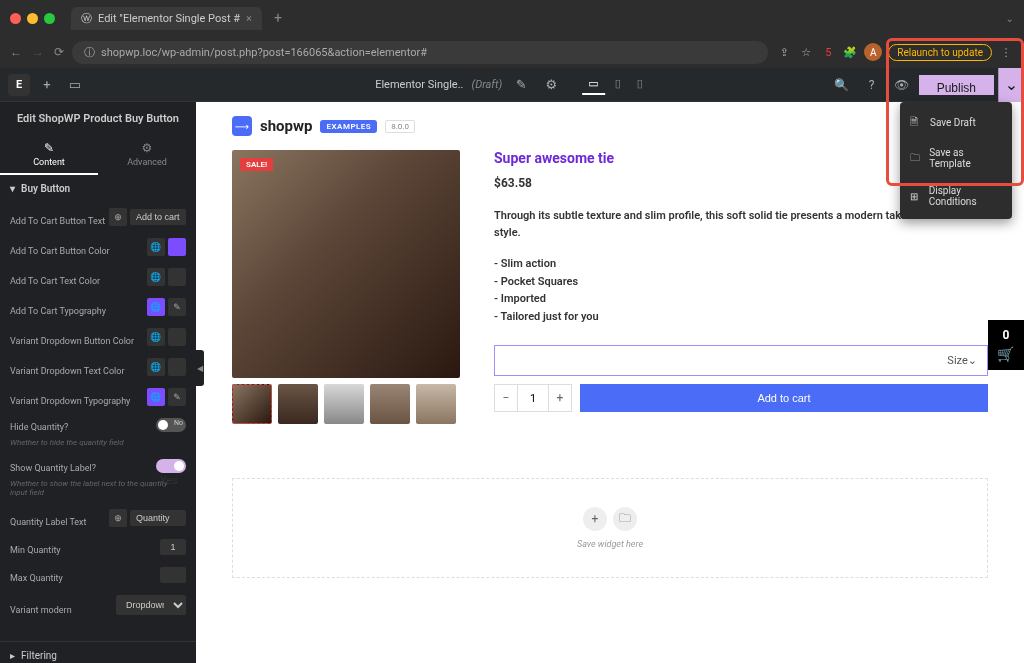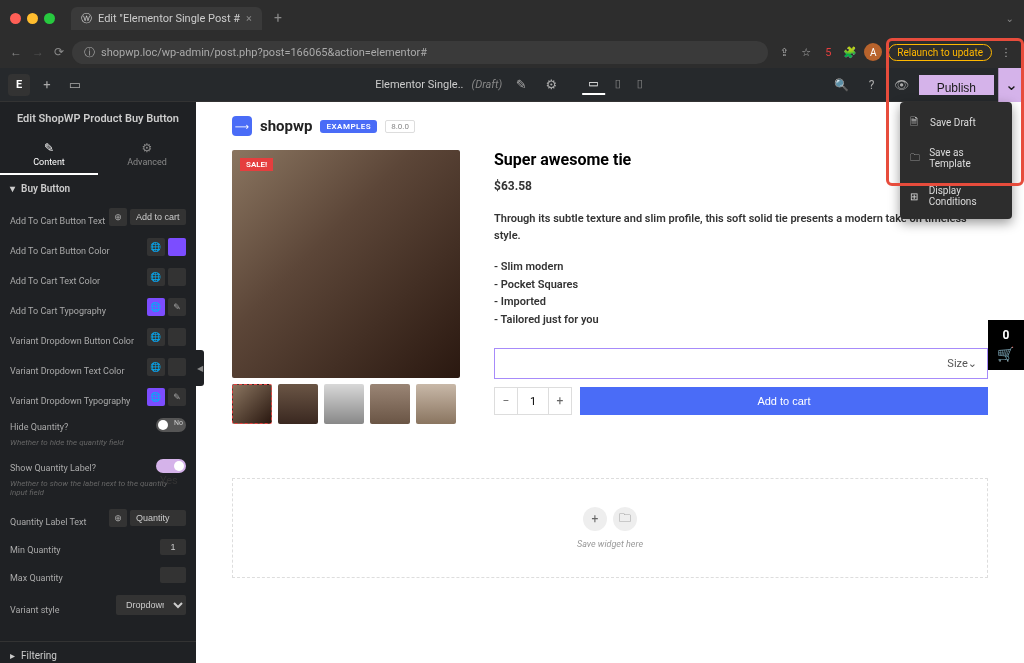--- a/index.html
+++ b/index.html
@@ -88,21 +88,21 @@
 .thumb-row { display: flex; gap: 6px; margin-top: 6px; }
 .thumb { width: 40px; height: 40px; background: #555; border-radius: 2px; }
 .thumb.active { border: 1px dashed #e53e3e; }
 .thumb.t1 { background: linear-gradient(135deg, #8a7560, #2a1810); }
 .thumb.t2 { background: linear-gradient(180deg, #6a5545, #3a2820); }
 .thumb.t3 { background: linear-gradient(180deg, #d8d8d8, #888); }
 .thumb.t4 { background: linear-gradient(180deg, #9a8575, #6a5545); }
 .thumb.t5 { background: linear-gradient(180deg, #c8b8a8, #8a7560); }
 
 .product-details { flex: 1; }
-.product-title { font-size: 16px; font-weight: 700; color: #000000; margin-bottom: 10px; }
+.product-title { font-size: 14px; font-weight: 700; color: #6d28d9; margin-bottom: 10px; }
 .product-price { font-size: 12px; font-weight: 700; color: #333; margin-bottom: 18px; }
 .product-desc { font-size: 11px; font-weight: 600; color: #333; line-height: 1.5; margin-bottom: 14px; }
 .product-features { font-size: 11px; font-weight: 600; color: #333; line-height: 1.6; margin-bottom: 20px; }
 
 .size-select { width: 100%; border: 1px solid #a78bfa; padding: 8px 10px; font-size: 11px; color: #555; background: #fff; display: flex; justify-content: flex-end; align-items: center; margin-bottom: 8px; }
 .cart-row { display: flex; gap: 8px; }
 .qty-control { display: flex; }
 .qty-btn { width: 24px; height: 28px; border: 1px solid #ddd; background: #fff; display: flex; align-items: center; justify-content: center; font-size: 12px; color: #666; }
 .qty-value { width: 30px; height: 28px; border: 1px solid #ddd; border-left: none; border-right: none; text-align: center; font-size: 11px; display: flex; align-items: center; justify-content: center; }
 .add-cart-btn { flex: 1; background: #4a6cf7; color: #fff; border: none; font-size: 11px; font-weight: 500; height: 28px; }
@@ -305,21 +305,21 @@
         <span class="control-label">Min Quantity</span>
         <input class="num-input" value="1" style="">
       </div>
 
       <div class="control-row">
         <span class="control-label">Max Quantity</span>
         <input class="num-input" value="" style="">
       </div>
 
       <div class="control-row">
-        <span class="control-label">Variant style</span>
+        <span class="control-label">Variant modern</span>
         <select class="select-control"><option>Dropdown</option></select>
       </div>
 
       <div style="height:20px"></div>
       <div class="sidebar-section-row">▸ <span>Filtering</span></div>
 
     </div>
   </div>
 
   <div class="main-canvas">
@@ -343,21 +343,21 @@
             <div class="thumb t4"></div>
             <div class="thumb t5"></div>
           </div>
         </div>
 
         <div class="product-details">
           <h2 class="product-title">Super awesome tie</h2>
           <div class="product-price">$63.58</div>
           <div class="product-desc">Through its subtle texture and slim profile, this soft solid tie presents a modern take on timeless style.</div>
           <div class="product-features">
-            <div>- Slim modern</div>
+            <div>- Slim action</div>
             <div>- Pocket Squares</div>
             <div>- Imported</div>
             <div>- Tailored just for you</div>
           </div>
 
           <div class="size-select">
             <span>Size</span>
             <span>⌄</span>
           </div>
 

